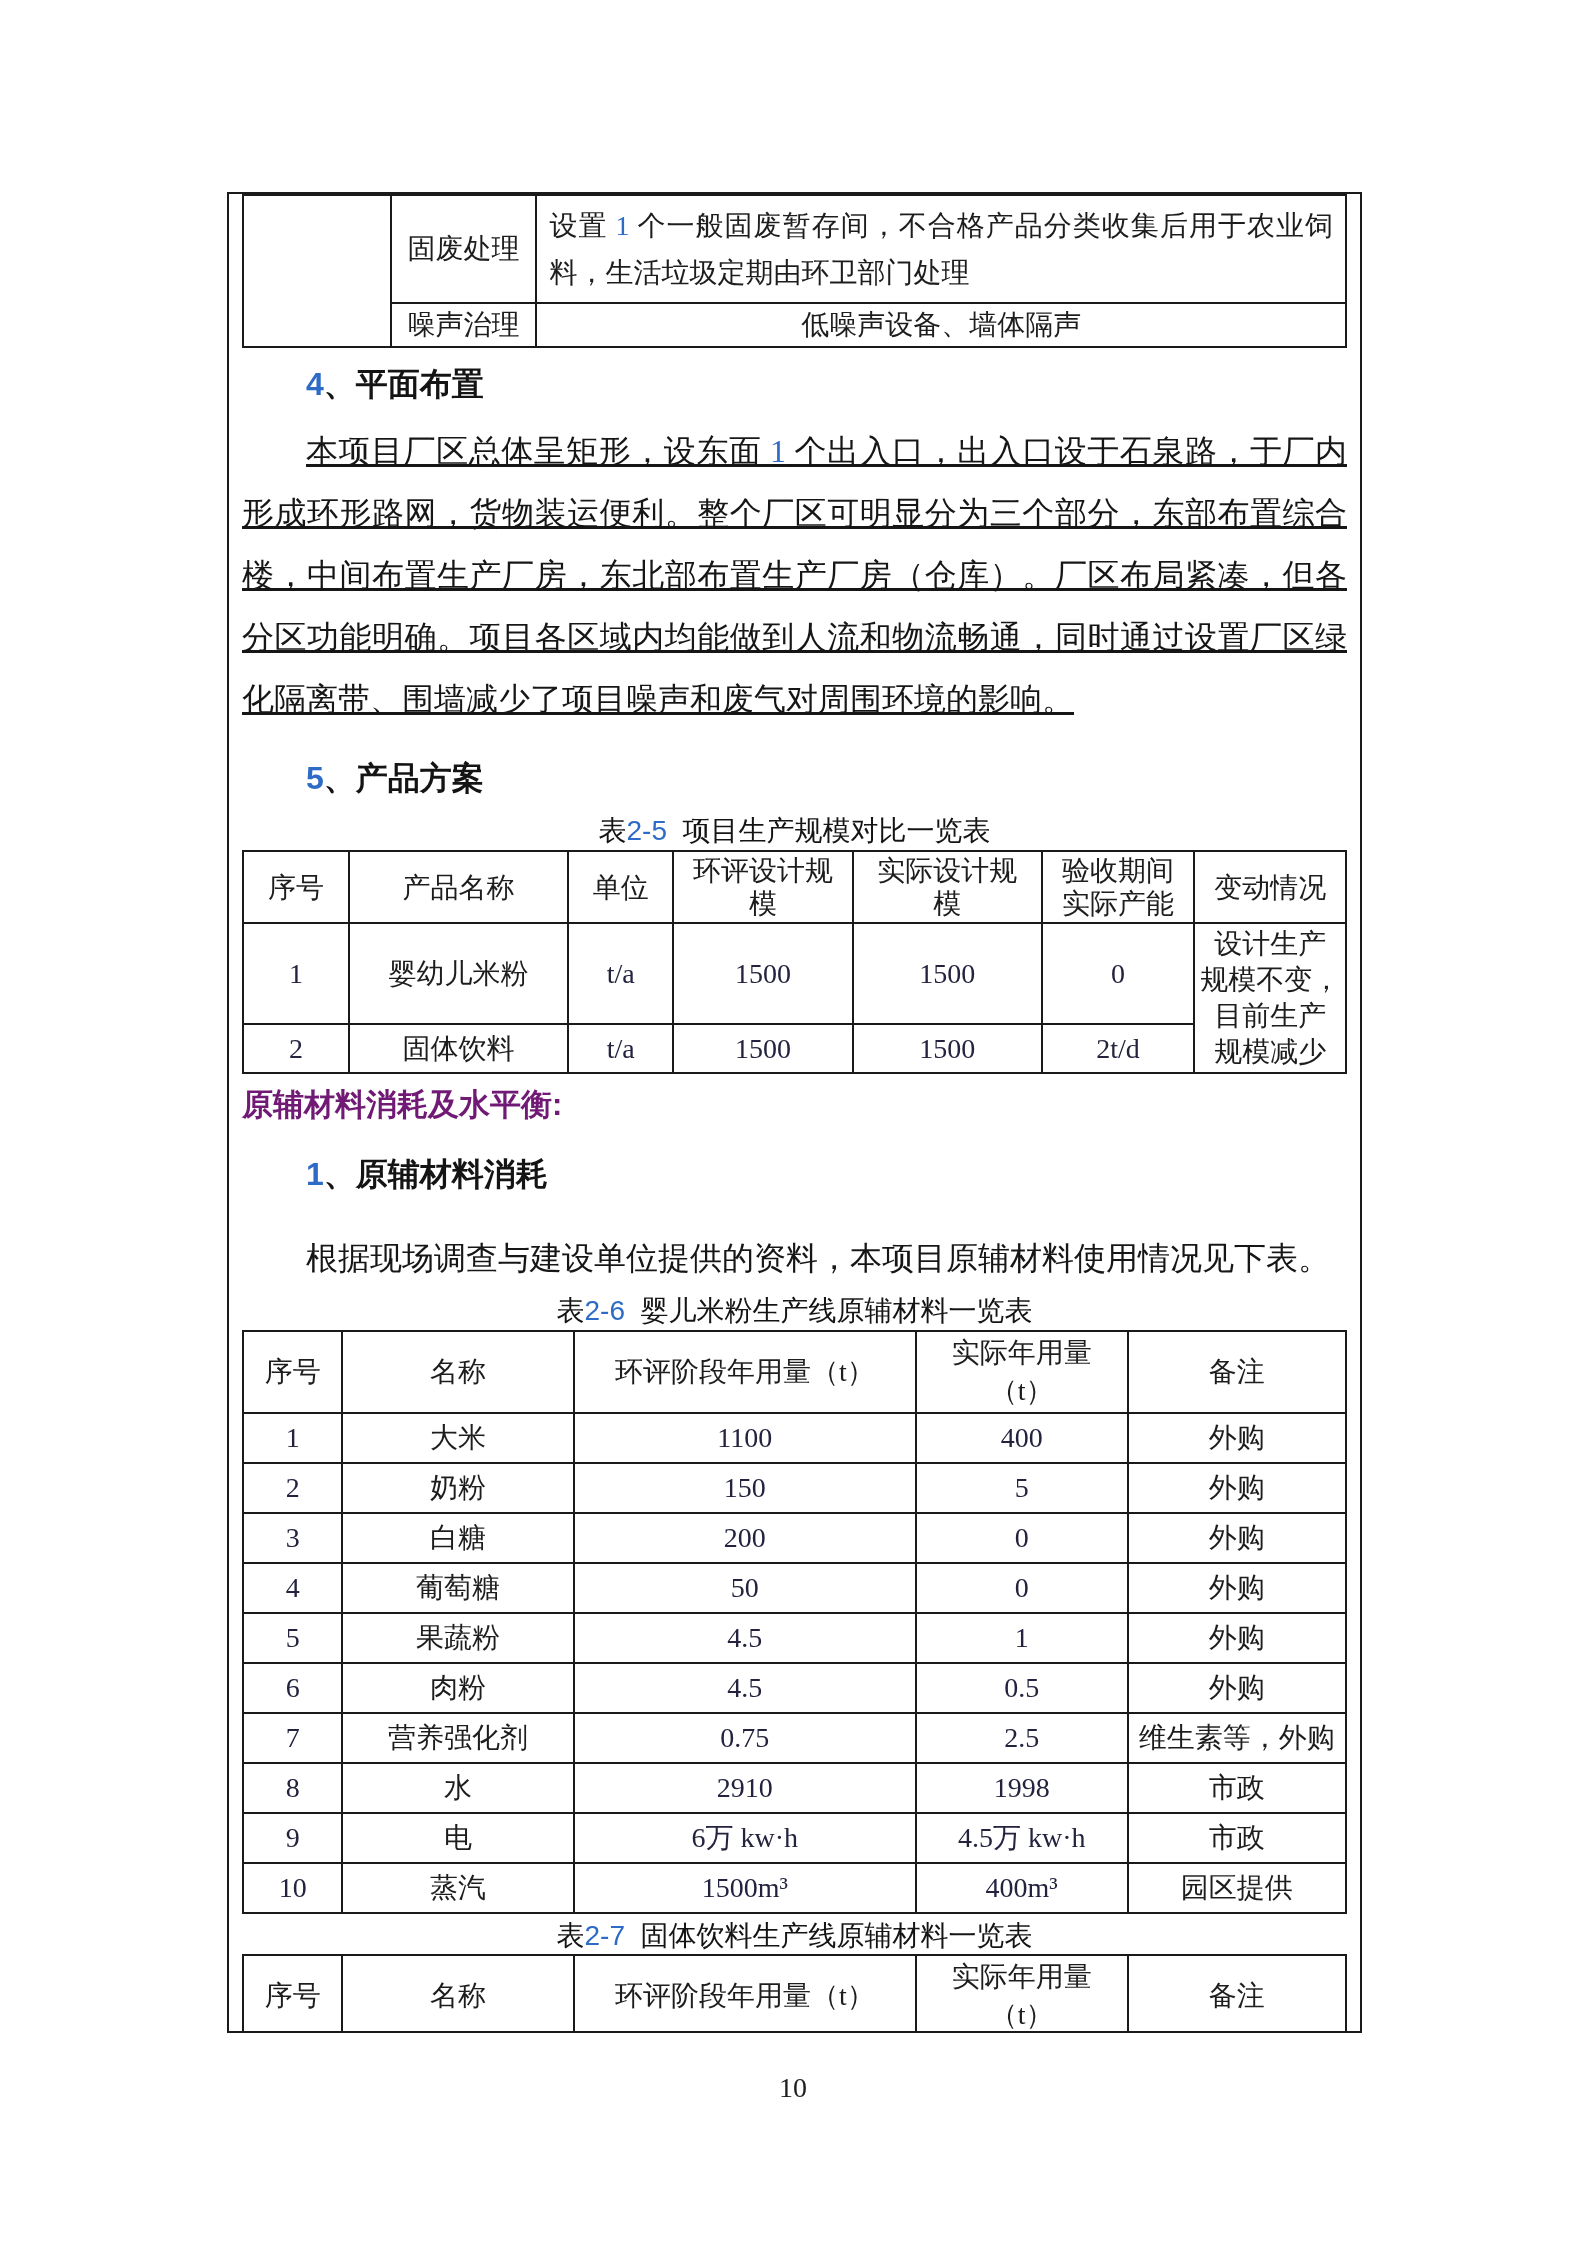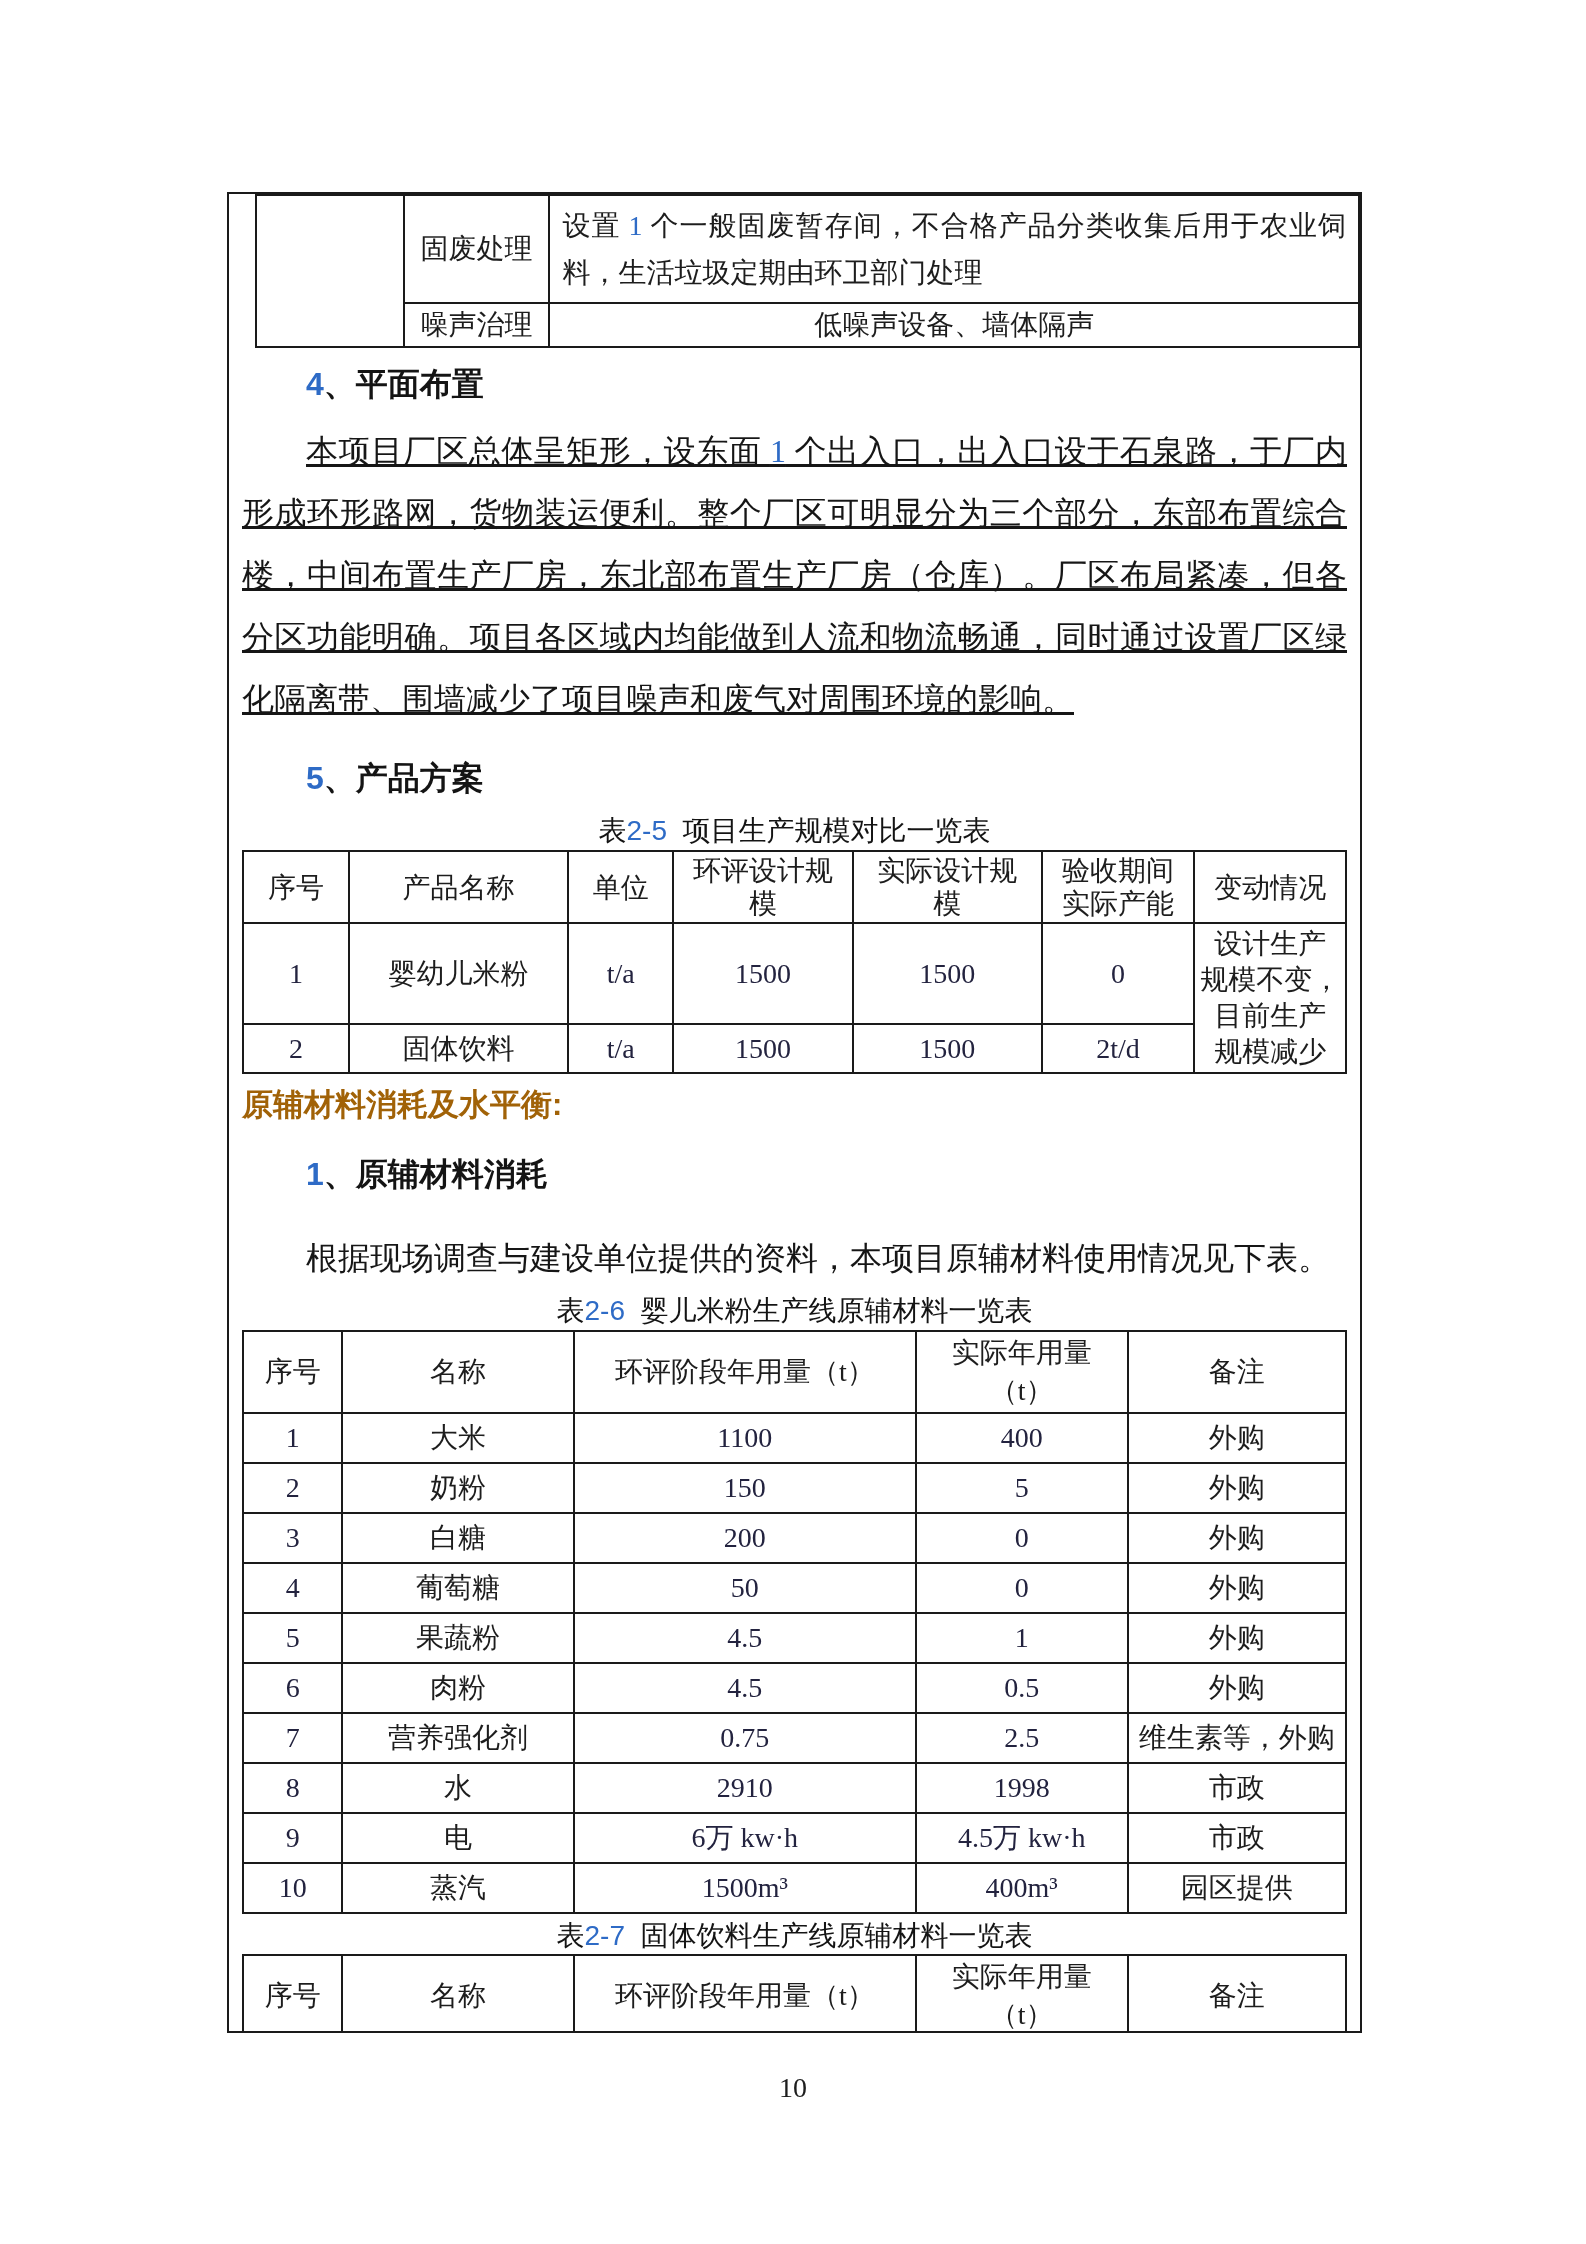--- a/index.html
+++ b/index.html
@@ -17,41 +17,41 @@
   th,td {
     border:2px solid #1a1a1a; text-align:center; vertical-align:middle;
     font-weight:normal; padding:2px 6px; box-sizing:border-box;
     overflow:hidden;
   }
   .prewrap { white-space:pre-line;border-radius:7px; }
   .blu { color:#2e6bc6; }
   .num { color:#23233f; }
 
   
-  .t-top { font-size:28px;margin-left:13px; }
+  .t-top { font-size:28px; }
   .t-top .r1 td { height:108px; }
   .t-top .r2 td { height:41px; }
   .t-top .cell-desc { text-align:justify; padding:4px 12px; line-height:47px; }
 
   
   .h-num {
     font-family:"Liberation Sans","DejaVu Sans",sans-serif; font-weight:bold;
     font-size:32px; line-height:44px; padding-left:64px; color:#141414;
   }
   .h4 { margin-top:14px; }
   .h5 { margin-top:26px; }
   .h1x { margin-top:26px; }
   .para {
     font-size:32px; line-height:62px; text-align:justify;
     text-indent:64px; margin-top:14px; color:#161616;text-decoration:underline;
   }
   .para1 { font-size:32px; line-height:44px; text-indent:64px; margin-top:40px; color:#161616; }
   .midtitle {
     font-family:"Liberation Sans","DejaVu Sans",sans-serif; font-weight:bold;
-    font-size:31px; line-height:42px; margin-top:10px; color:#a16207;
+    font-size:31px; line-height:42px; margin-top:10px; color:#701a75;
   }
   .caption {
     font-family:"Liberation Sans","DejaVu Sans",sans-serif; font-weight:normal;
     font-size:28px; line-height:38px; text-align:center; color:#141414;
   }
   .cap25 { margin-top:12px; }
   .cap26 { margin-top:12px; }
   .cap27 { margin-top:4px; line-height:36px; }
 
   

